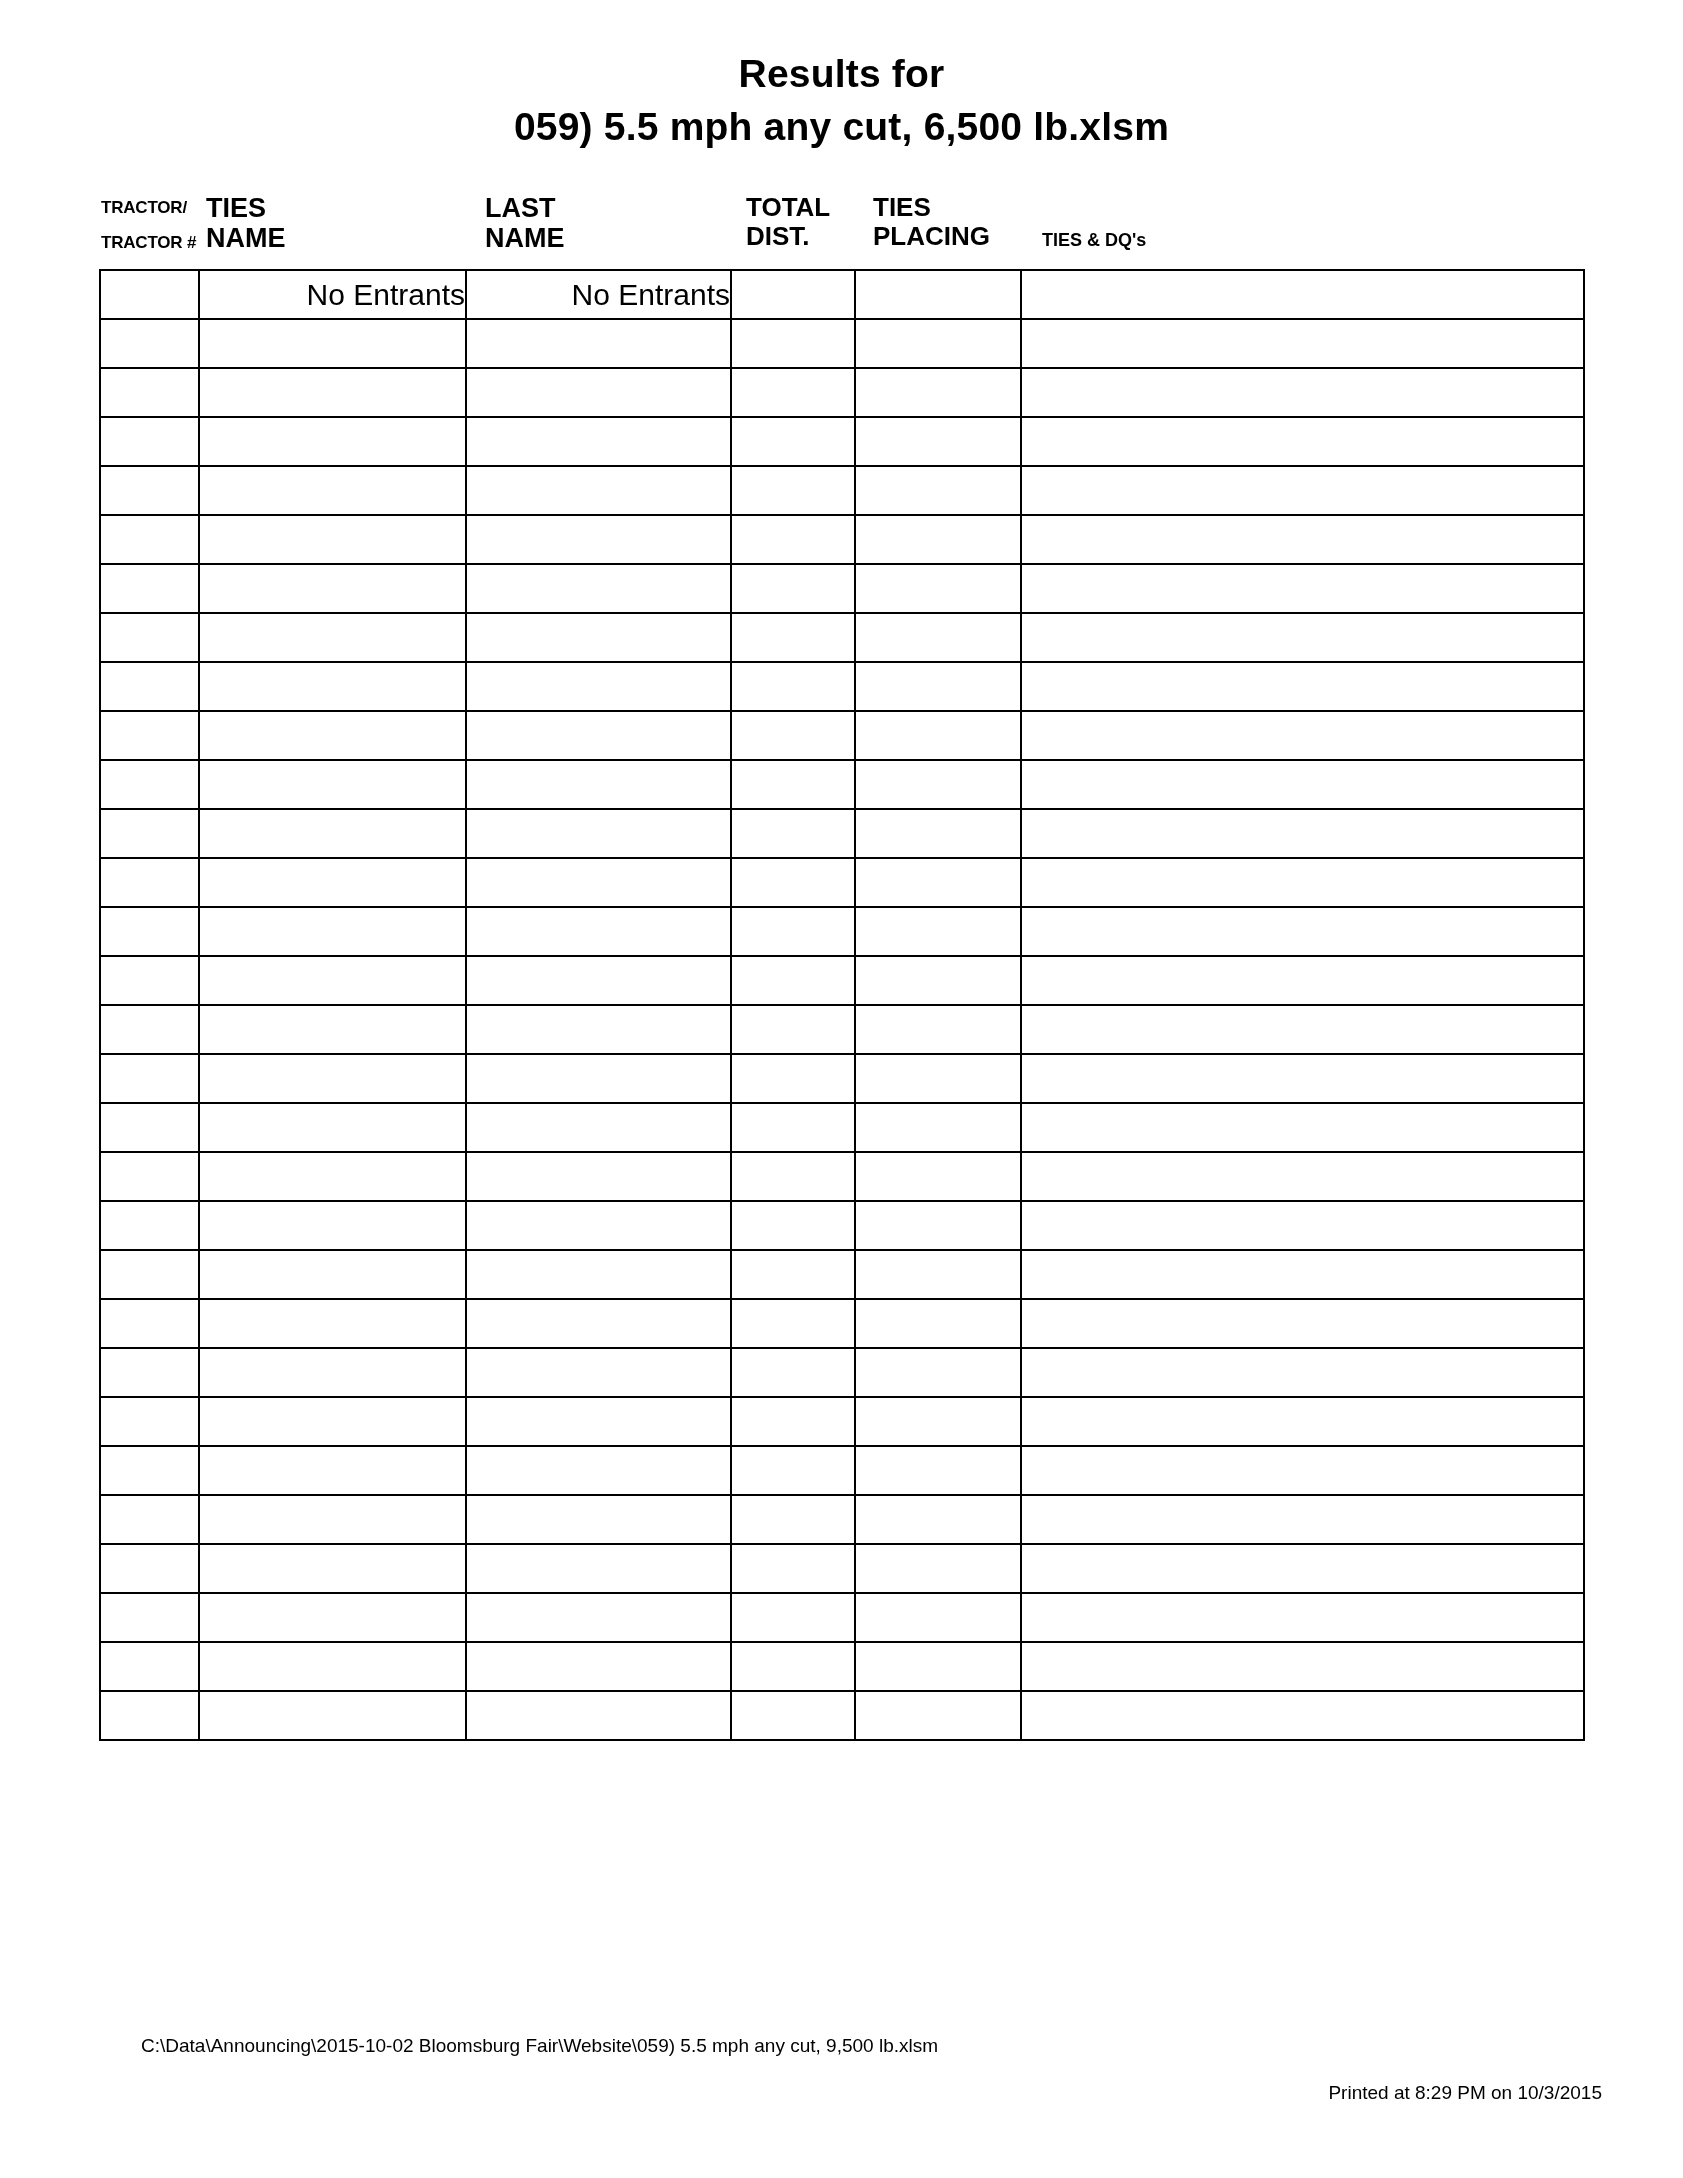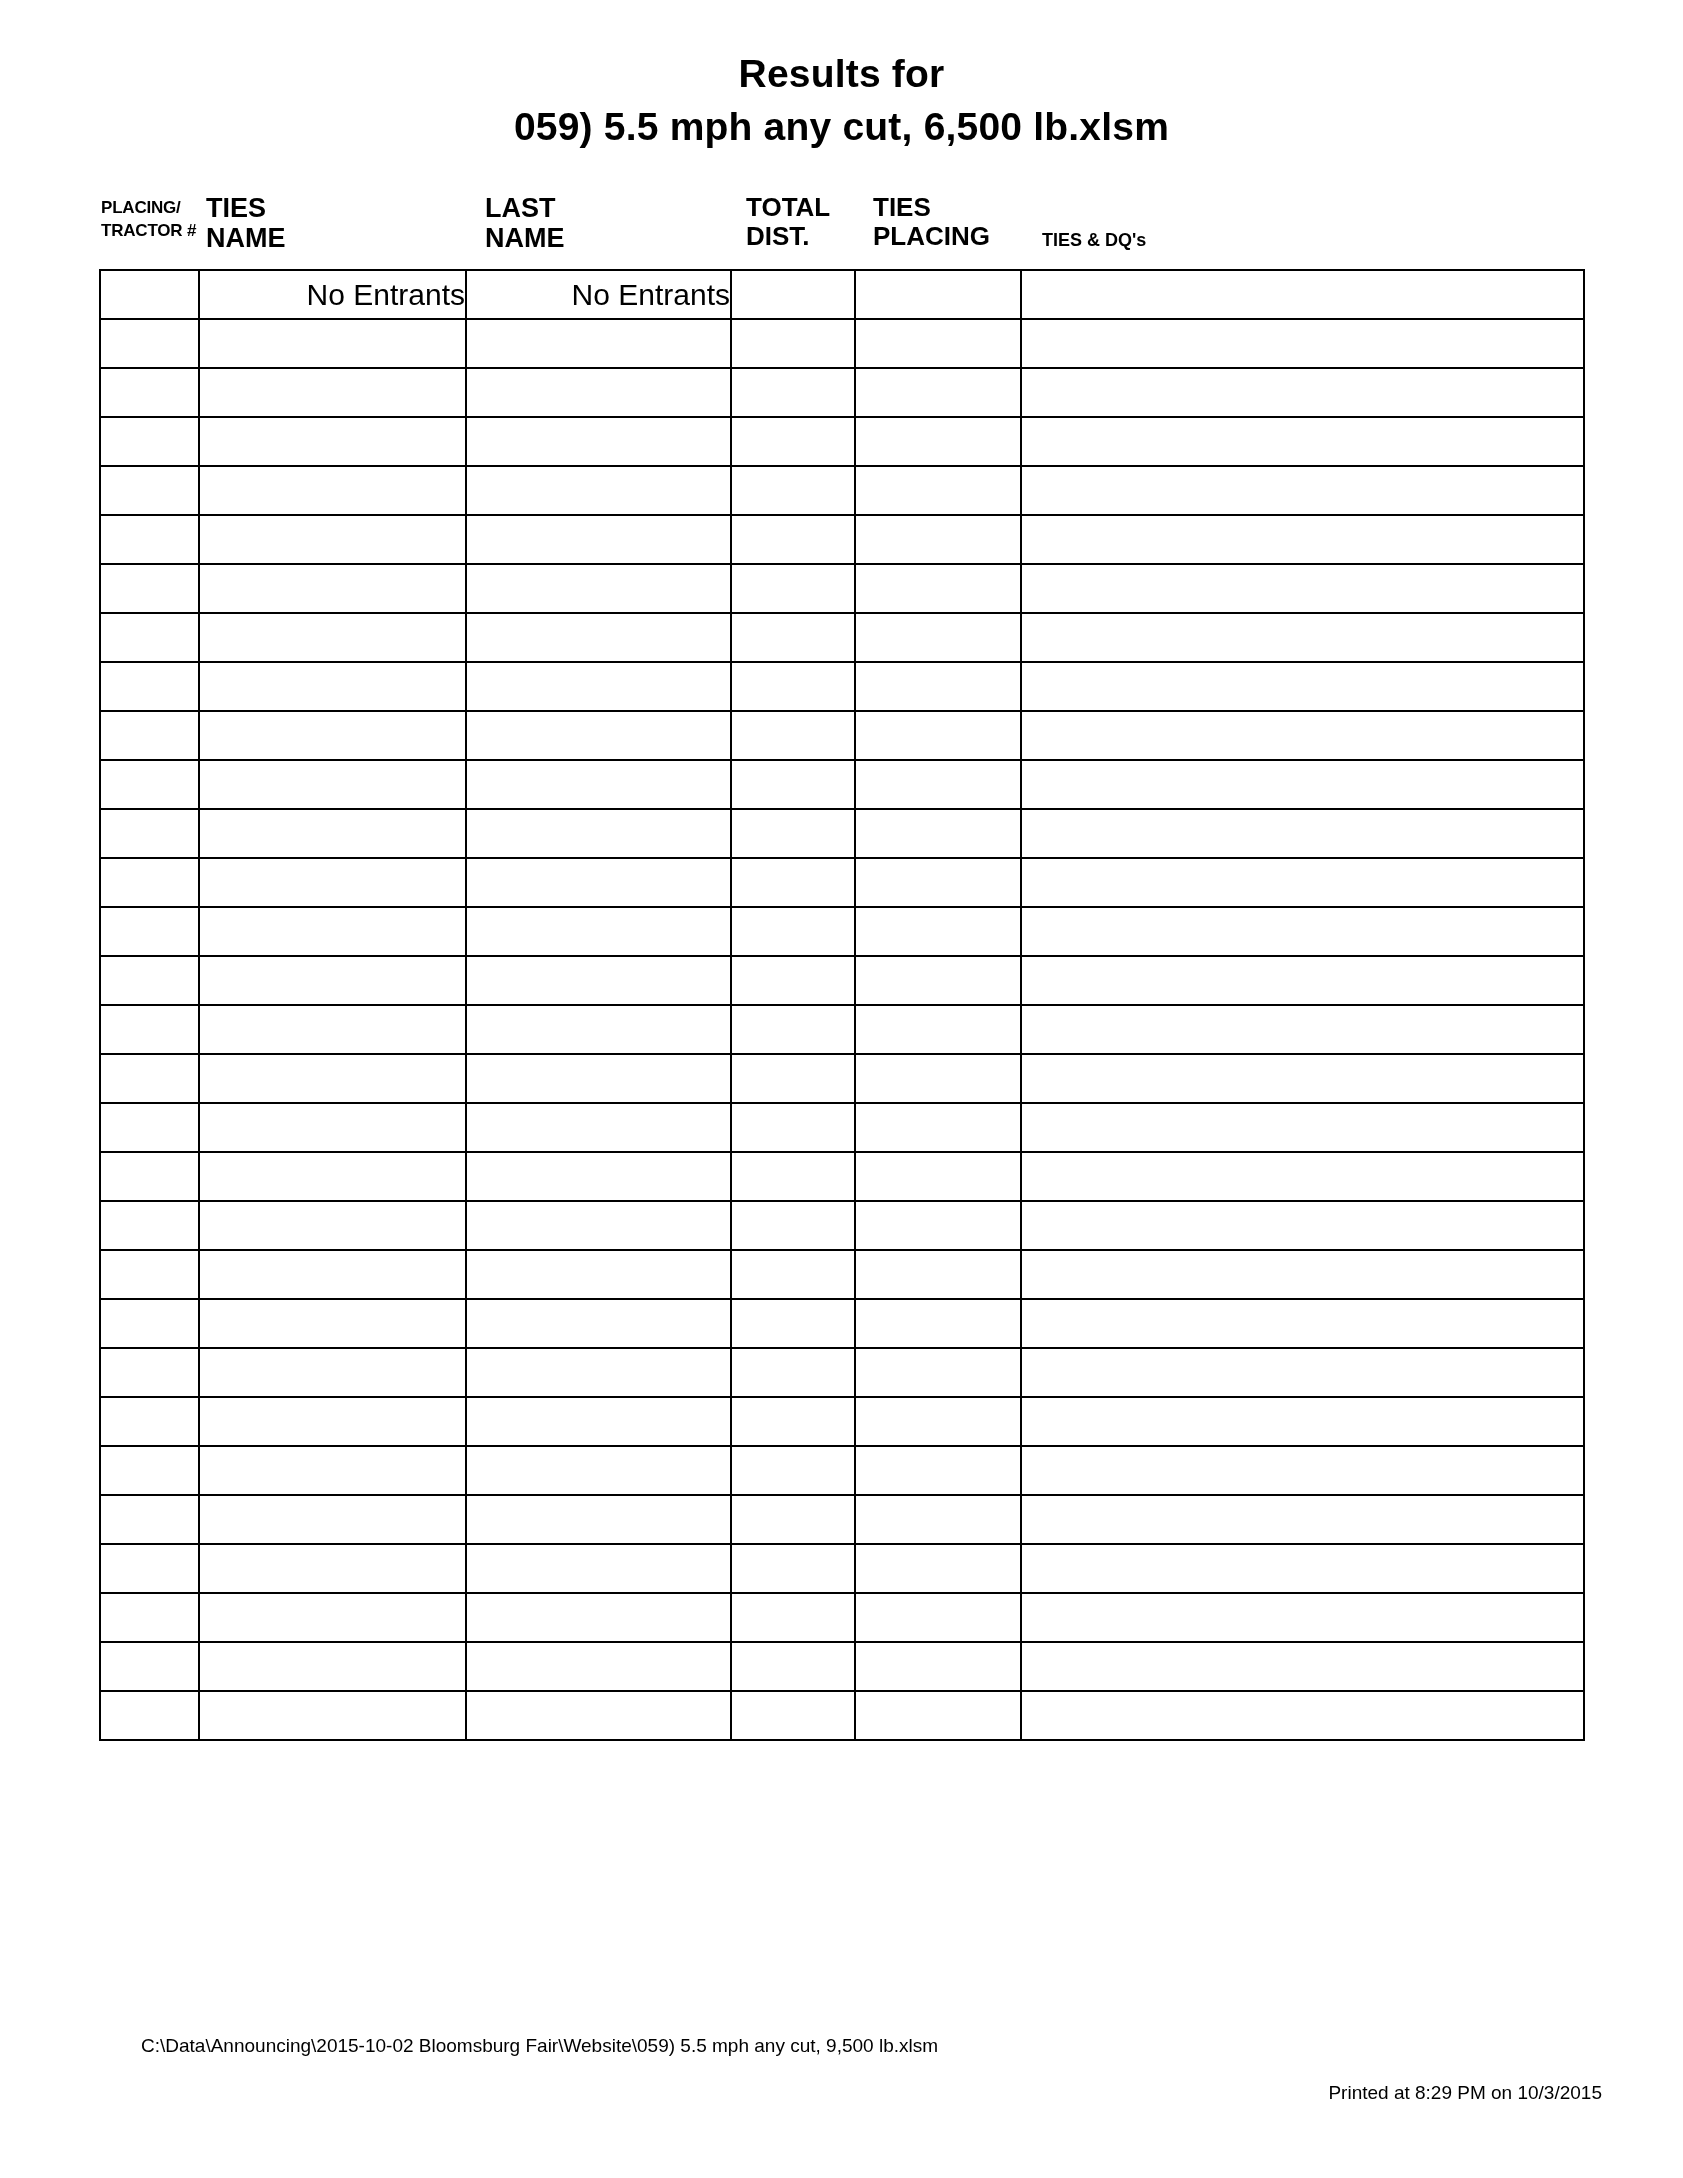--- a/index.html
+++ b/index.html
@@ -52,21 +52,21 @@
     position: absolute;
     font-weight: bold;
     line-height: 1.12;
   }
   .cap-driver {
     left: 2px;
     top: 10px;
     font-size: 17px;
     letter-spacing: -0.2px;
   }
-  .cap-driver .l2 { display: block; margin-top: 4px; }
+  .cap-driver .l2 { display: block; margin-top: 16px; }
   .cap-first  { left: 107px; top: 5px;  font-size: 27px; }
   .cap-last   { left: 386px; top: 5px;  font-size: 27px; }
   .cap-total  { left: 647px; top: 5px;  font-size: 26px; }
   .cap-final  { left: 774px; top: 5px;  font-size: 26px; }
   .cap-ties   { left: 943px; top: 42px; font-size: 18px; }
   .cap .l2 { display: block; }
 
   
   table.grid {
     border-collapse: collapse;
@@ -114,21 +114,21 @@
 
   <div class="title-block">
     <div class="title-line">Results for</div>
     <div class="title-line">059) 5.5 mph any cut, 6,500 lb.xlsm</div>
   </div>
 
   <div class="table-wrap">
 
     <div class="head">
       <div class="cap cap-driver">
-        <span>PLACING/</span>
+        <span>TRACTOR/</span>
         <span class="l2">TRACTOR #</span>
       </div>
       <div class="cap cap-first">
         <span>TIES</span>
         <span class="l2">NAME</span>
       </div>
       <div class="cap cap-last">
         <span>LAST</span>
         <span class="l2">NAME</span>
       </div>

